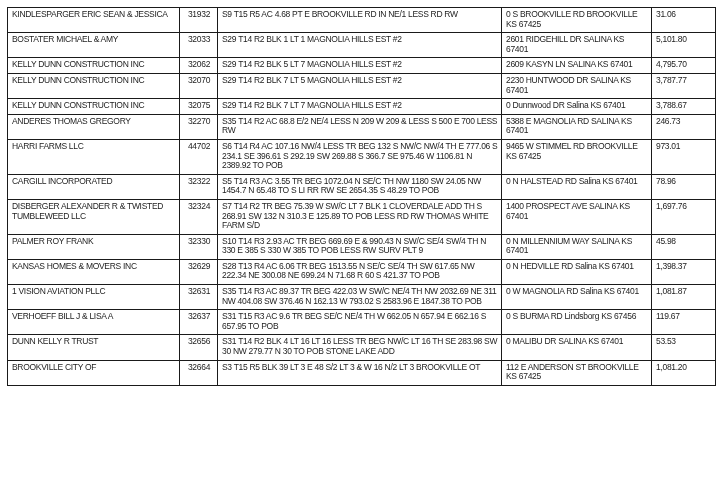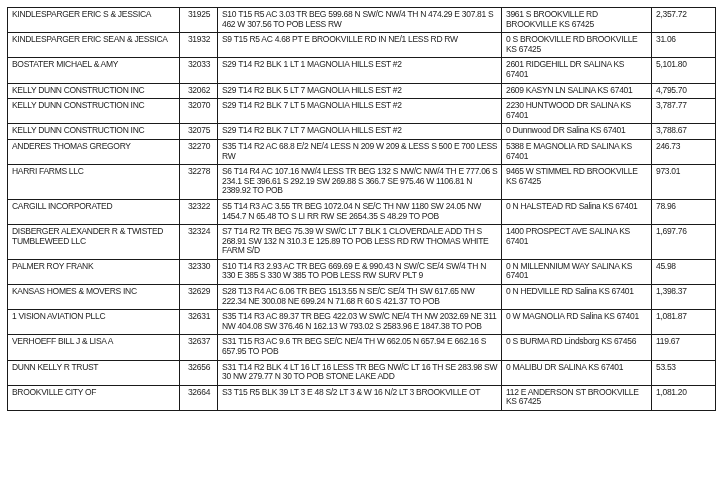--- a/index.html
+++ b/index.html
@@ -54,27 +54,20 @@
 <div class="page">
   <table class="tax-table">
     <colgroup>
       <col class="c-owner">
       <col class="c-parcel">
       <col class="c-legal">
       <col class="c-address">
       <col class="c-amount">
     </colgroup>
     <tbody id="rows-body">
-  <tr>
-    <td class="cell-owner">KINDLESPARGER ERIC S &amp; JESSICA</td>
-    <td class="cell-parcel">31925</td>
-    <td class="cell-legal">S10 T15 R5 AC 3.03 TR BEG 599.68 N SW/C NW/4 TH N 474.29 E 307.81 S 462 W 307.56 TO POB LESS RW</td>
-    <td class="cell-address">3961 S BROOKVILLE RD BROOKVILLE KS 67425</td>
-    <td class="cell-amount">2,357.72</td>
-  </tr>
 
   <tr>
     <td class="cell-owner">KINDLESPARGER ERIC SEAN &amp; JESSICA</td>
     <td class="cell-parcel">31932</td>
     <td class="cell-legal">S9 T15 R5 AC 4.68 PT E BROOKVILLE RD IN NE/1 LESS RD RW</td>
     <td class="cell-address">0 S BROOKVILLE RD BROOKVILLE KS 67425</td>
     <td class="cell-amount">31.06</td>
   </tr>
 
   <tr>
@@ -114,21 +107,21 @@
     <td class="cell-owner">ANDERES THOMAS GREGORY</td>
     <td class="cell-parcel">32270</td>
     <td class="cell-legal">S35 T14 R2 AC 68.8 E/2 NE/4 LESS N 209 W 209 &amp; LESS S 500 E 700 LESS RW</td>
     <td class="cell-address">5388 E MAGNOLIA RD SALINA KS 67401</td>
     <td class="cell-amount">246.73</td>
   </tr>
 
 
   <tr>
     <td class="cell-owner">HARRI FARMS LLC</td>
-    <td class="cell-parcel">32278</td>
+    <td class="cell-parcel">44702</td>
     <td class="cell-legal">S6 T14 R4 AC 107.16 NW/4 LESS TR BEG 132 S NW/C NW/4 TH E 777.06 S 234.1 SE 396.61 S 292.19 SW 269.88 S 366.7 SE 975.46 W 1106.81 N 2389.92 TO POB</td>
     <td class="cell-address">9465 W STIMMEL RD BROOKVILLE KS 67425</td>
     <td class="cell-amount">973.01</td>
   </tr>
 
   <tr>
     <td class="cell-owner">CARGILL INCORPORATED</td>
     <td class="cell-parcel">32322</td>
     <td class="cell-legal">S5 T14 R3 AC 3.55 TR BEG 1072.04 N SE/C TH NW 1180 SW 24.05 NW 1454.7 N 65.48 TO S LI RR RW SE 2654.35 S 48.29 TO POB</td>
     <td class="cell-address">0 N HALSTEAD RD Salina KS 67401</td>

